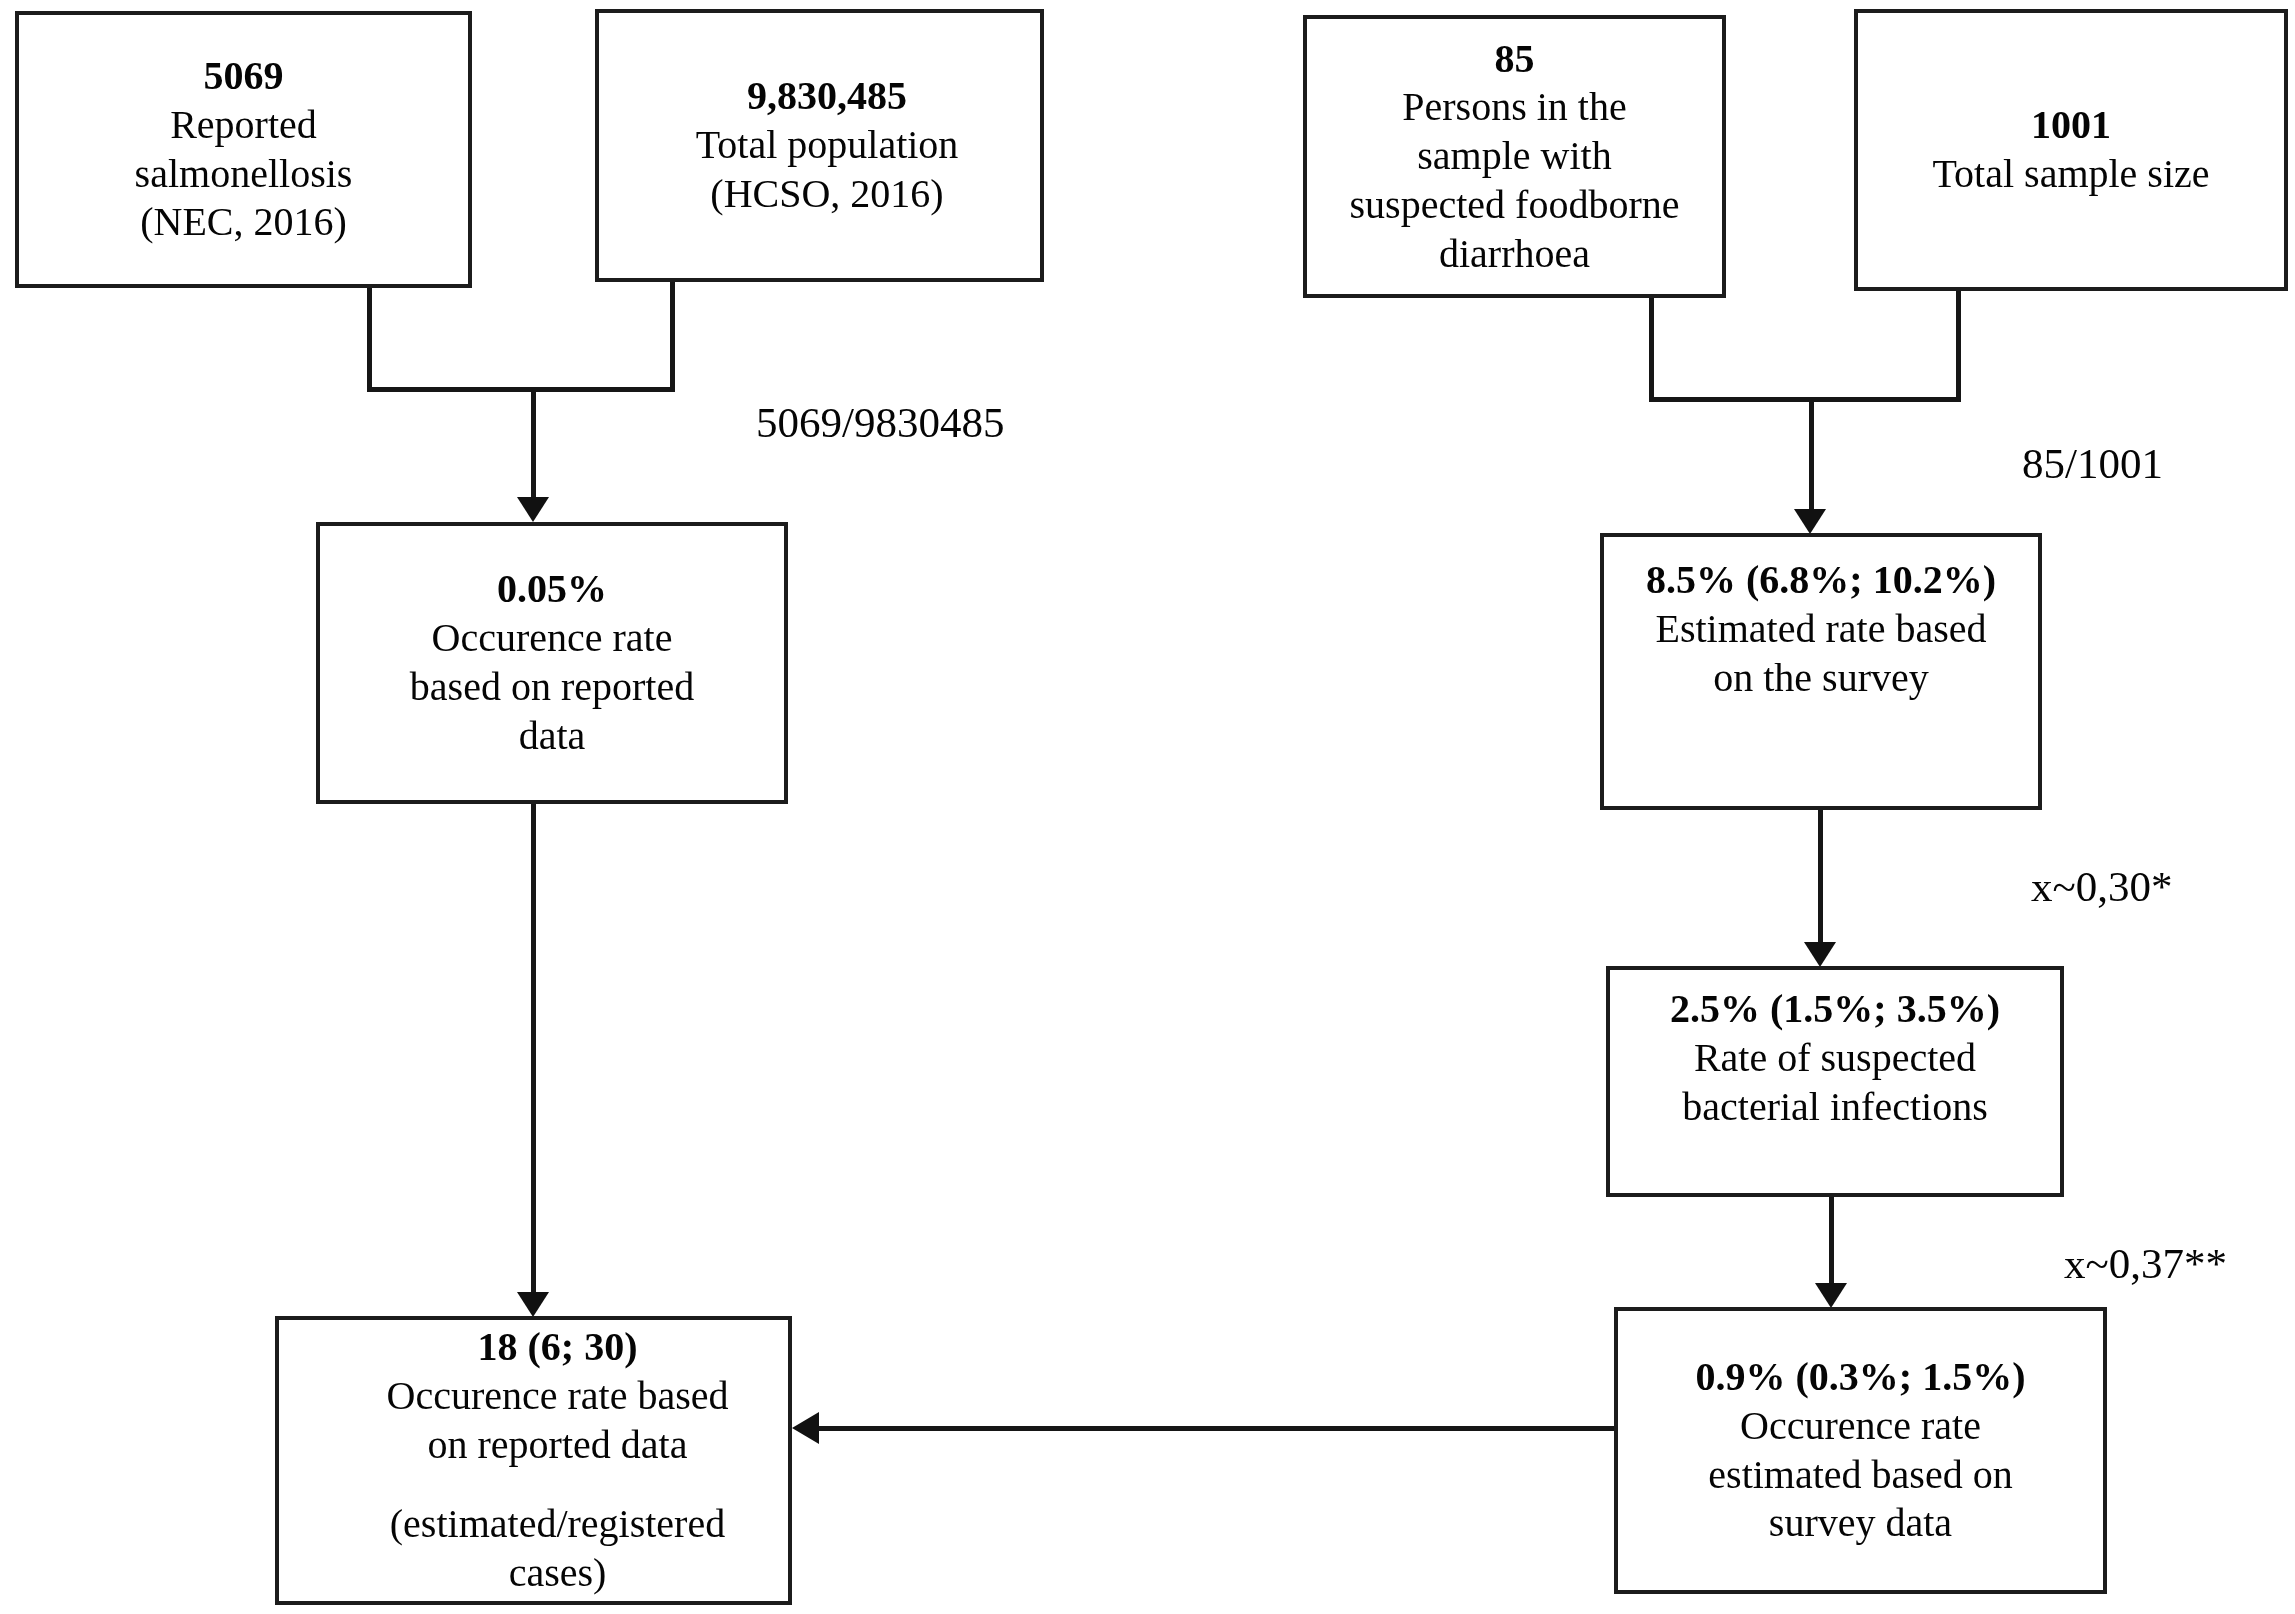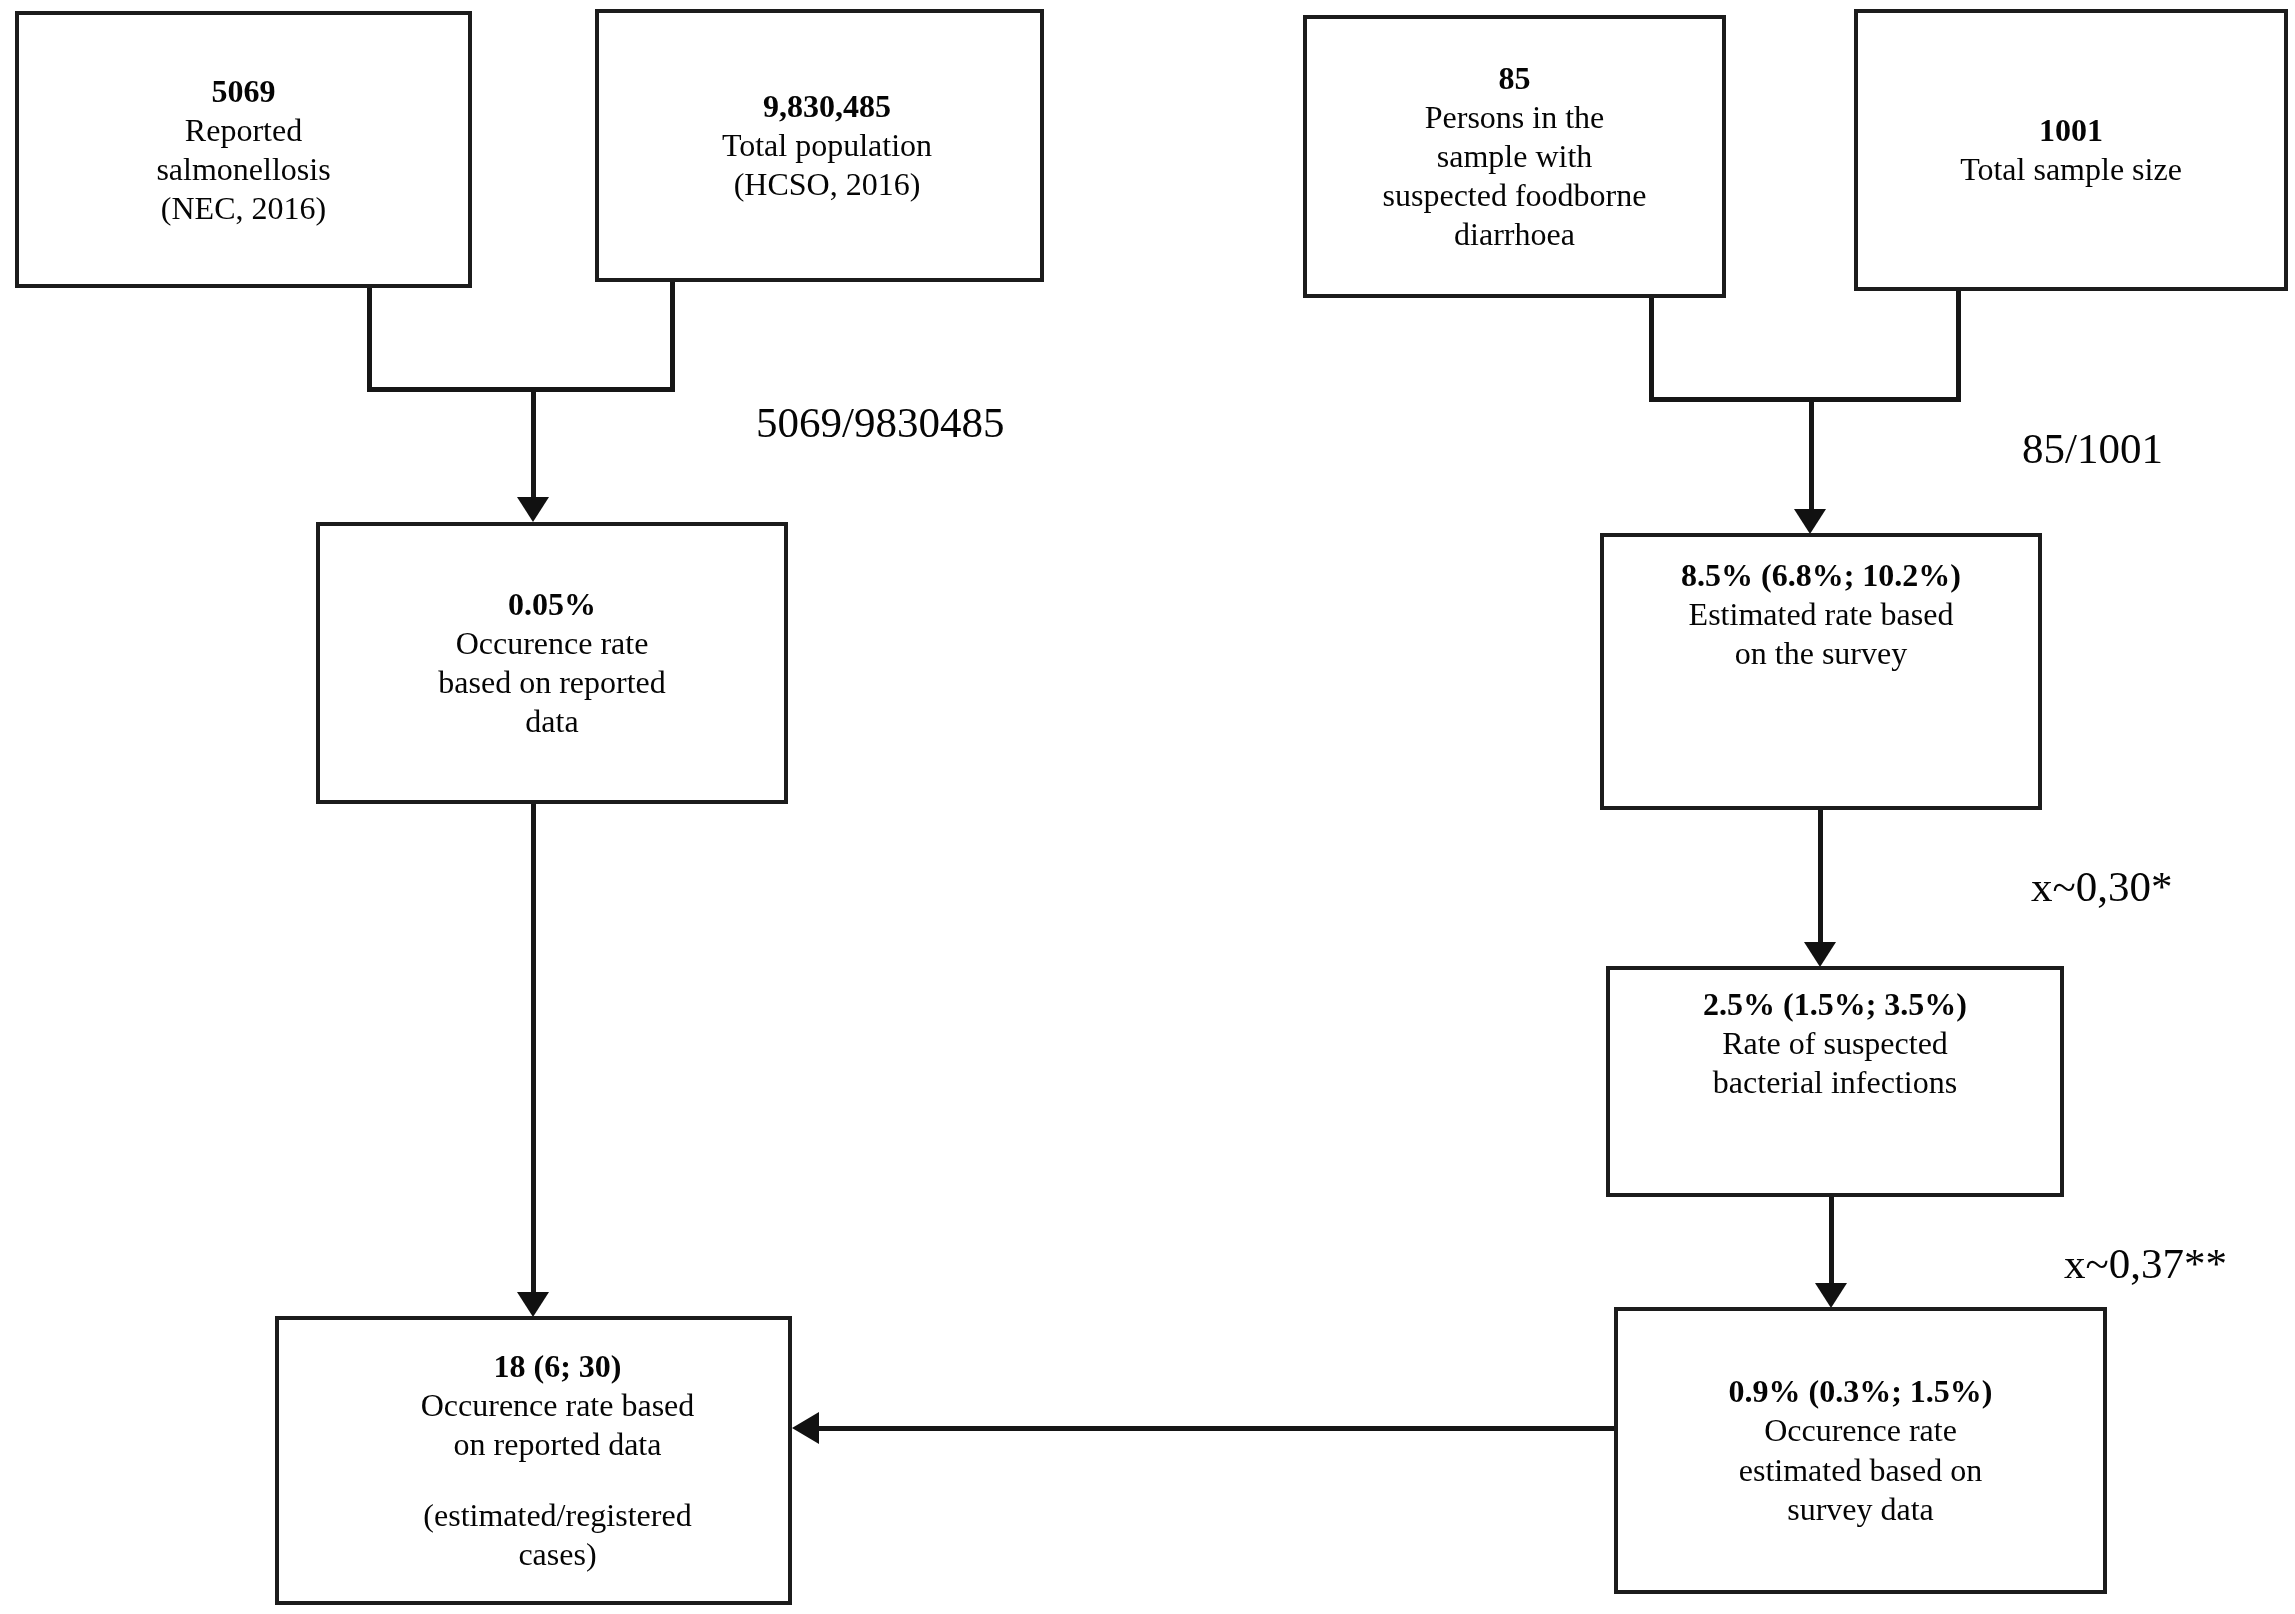--- a/index.html
+++ b/index.html
@@ -16,21 +16,21 @@
     position: absolute;
     border: 4.5px solid #1c1c1c;
     background: #ffffff;
     box-sizing: border-box;
     display: flex;
     align-items: center;
     justify-content: center;
     text-align: center;
   }
   .node.top-align { align-items: flex-start; }
-  .txt { width: 100%; font-size: 32px; line-height: 1.22; }
+  .txt { width: 100%; font-size: 40px; line-height: 1.22; }
   .val { font-weight: bold; }
   .gap { height: 31px; }
 
   
   .b1 { left: 15px;   top: 11.2px;   width: 457px; height: 277px; }
   .b2 { left: 595px;  top: 9px;   width: 449px; height: 273px; padding-left: 15px; }
   .b3 { left: 1303px; top: 15px;   width: 423px; height: 283px; }
   .b4 { left: 1854px; top: 9px;   width: 434px; height: 282px; }
   .b5 { left: 316px;  top: 522px;  width: 472px; height: 282px; }
   .b6 { left: 1600px; top: 533px;  width: 442px; height: 277px; padding-top: 19px; }
@@ -108,21 +108,21 @@
   <div class="line" style="left:531px; top:389px; width:4.5px; height:109px;"></div>
   <div class="arr-down" style="left:517px; top:497px;"></div>
 
   <div class="line" style="left:1649px; top:298px; width:4.5px; height:101px;"></div>
   <div class="line" style="left:1956px; top:291px; width:4.5px; height:109px;"></div>
   <div class="line" style="left:1649px; top:397px; width:312px; height:4.5px;"></div>
   <div class="line" style="left:1809px; top:399px; width:4.5px; height:110px;"></div>
   <div class="arr-down" style="left:1794px; top:509px;"></div>
 
   <div class="edge-label" style="left:756px; top:401px;">5069/9830485</div>
-  <div class="edge-label" style="left:2022px; top:427px;">85/1001</div>
+  <div class="edge-label" style="left:2022px; top:442px;">85/1001</div>
   <div class="edge-label" style="left:2031px; top:865px;">x~0,30*</div>
   <div class="edge-label" style="left:2022px; top:1242px;margin-left:42px;">x~0,37**</div>
 
   <div class="node b5">
     <div class="txt">
       <div class="val">0.05%</div>
       <div>Occurence rate</div>
       <div>based on reported</div>
       <div>data</div>
     </div>

